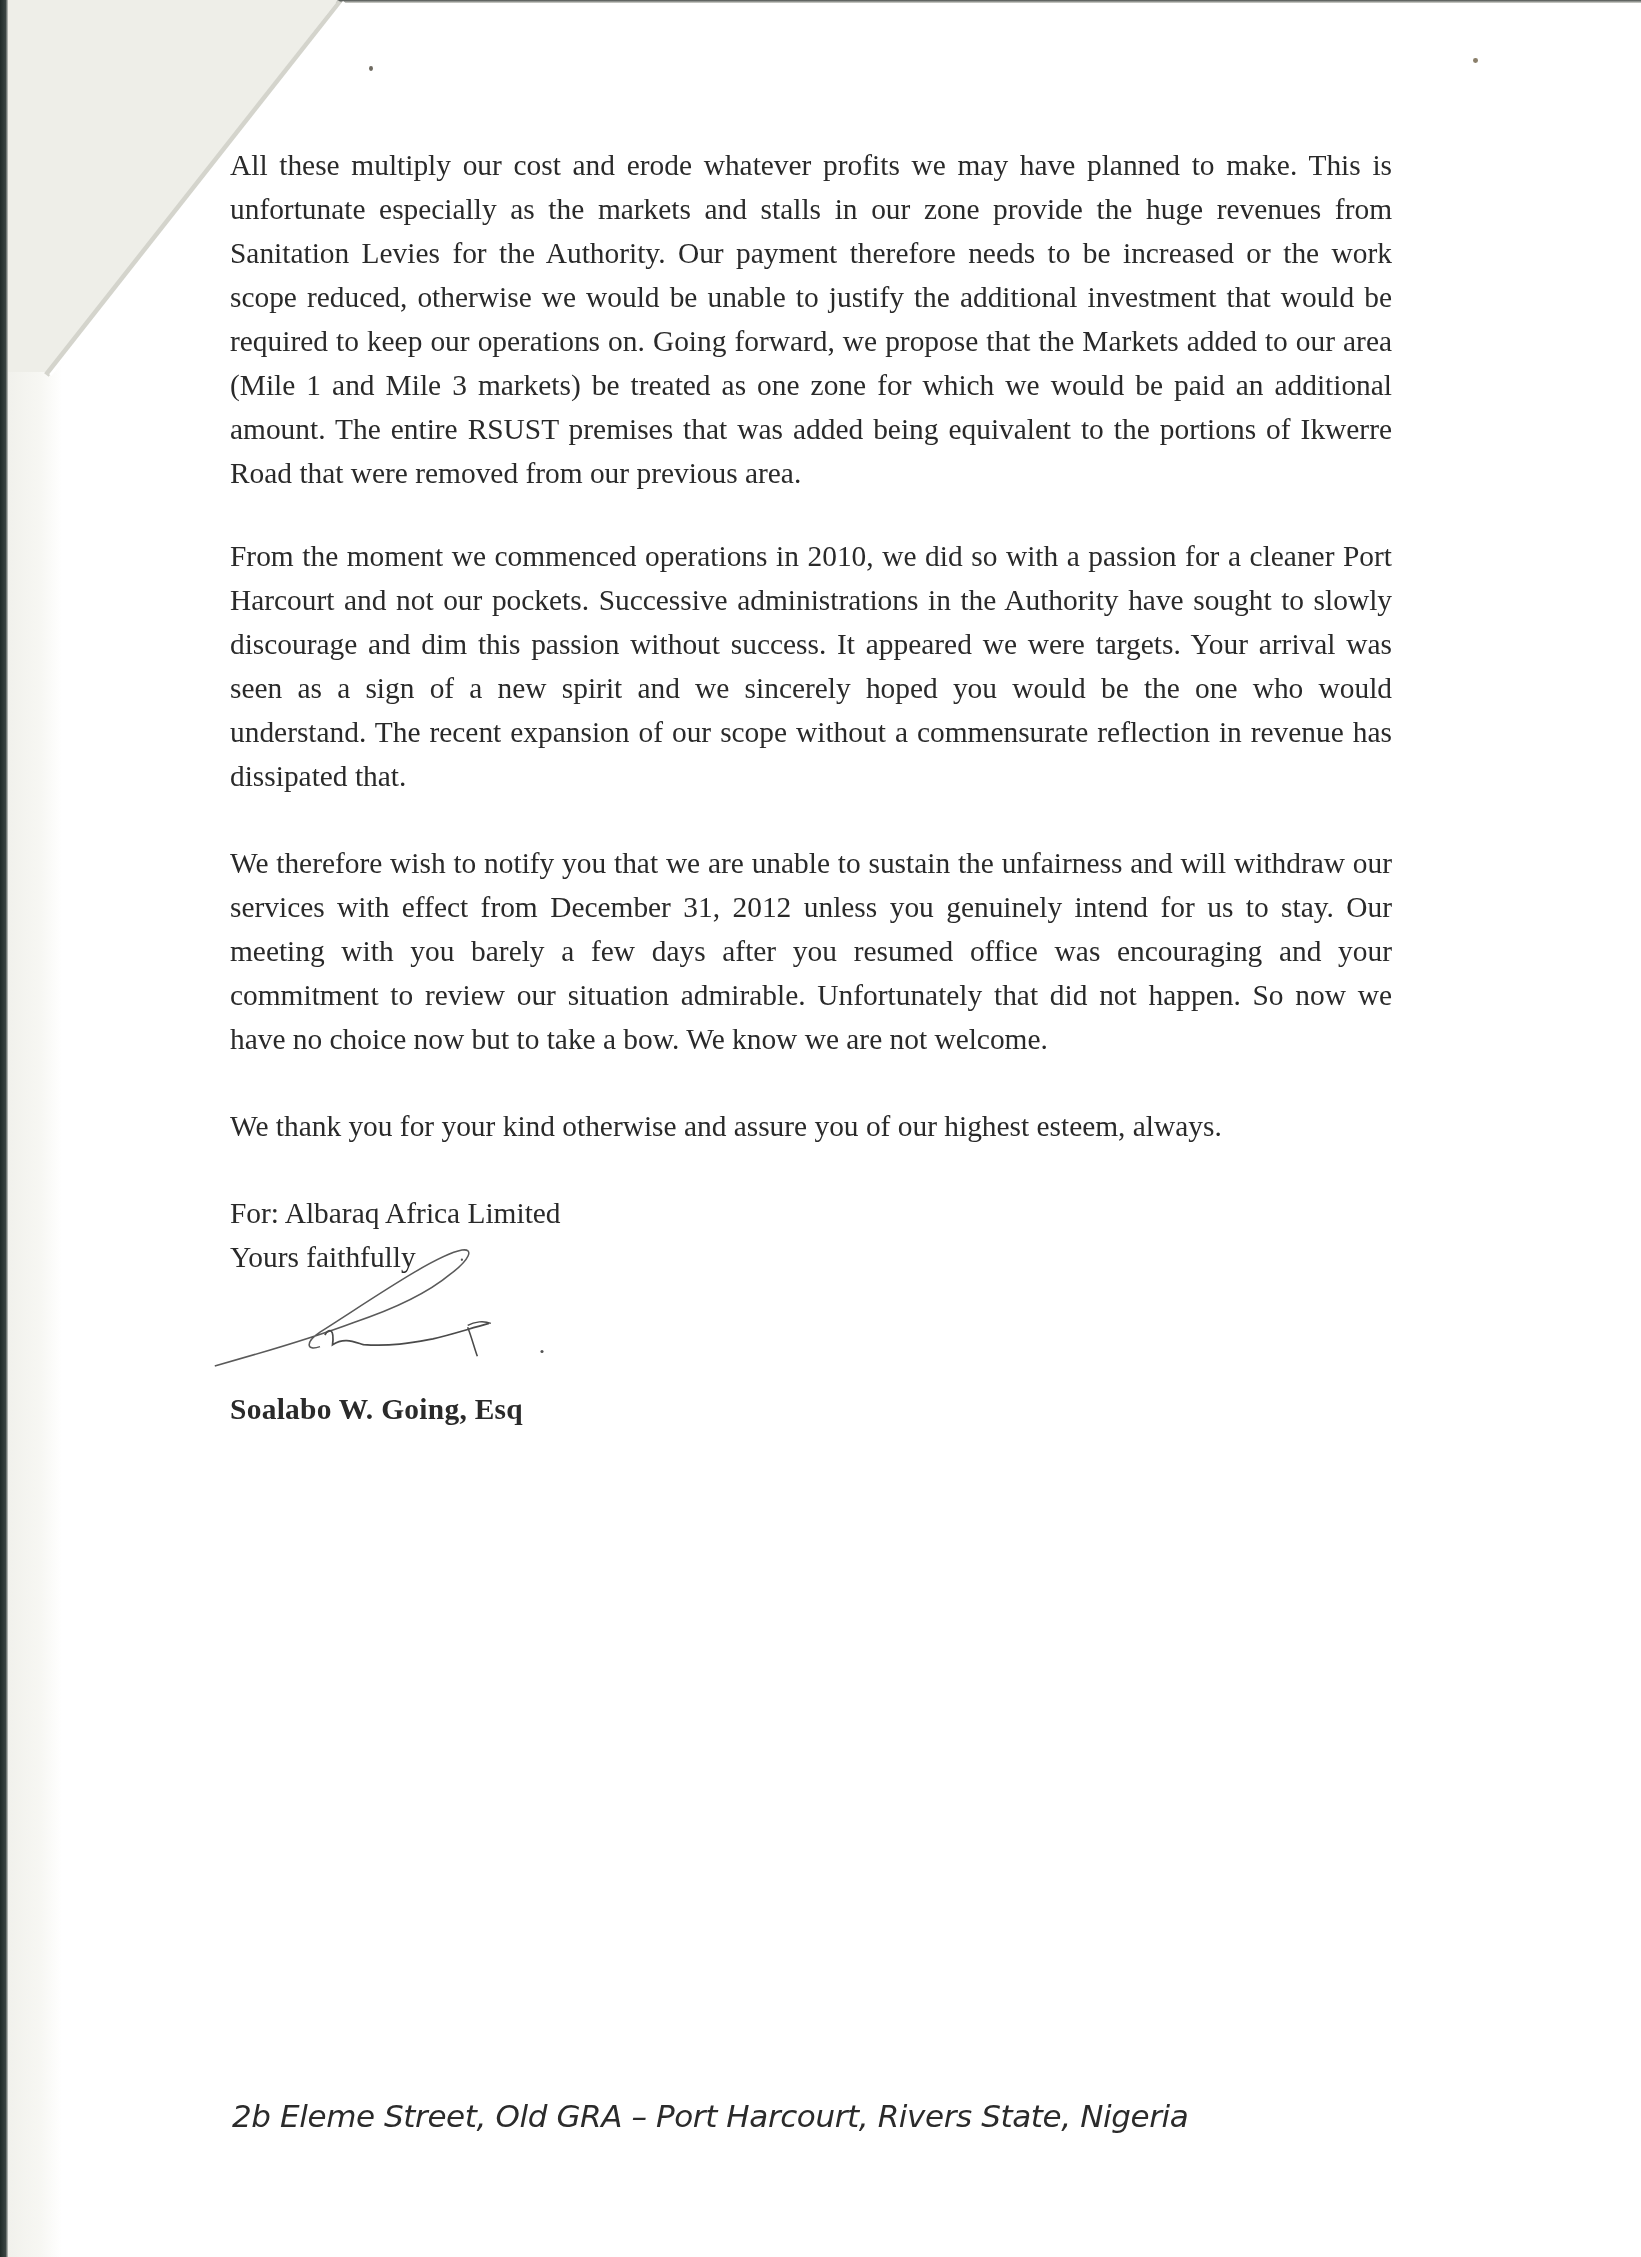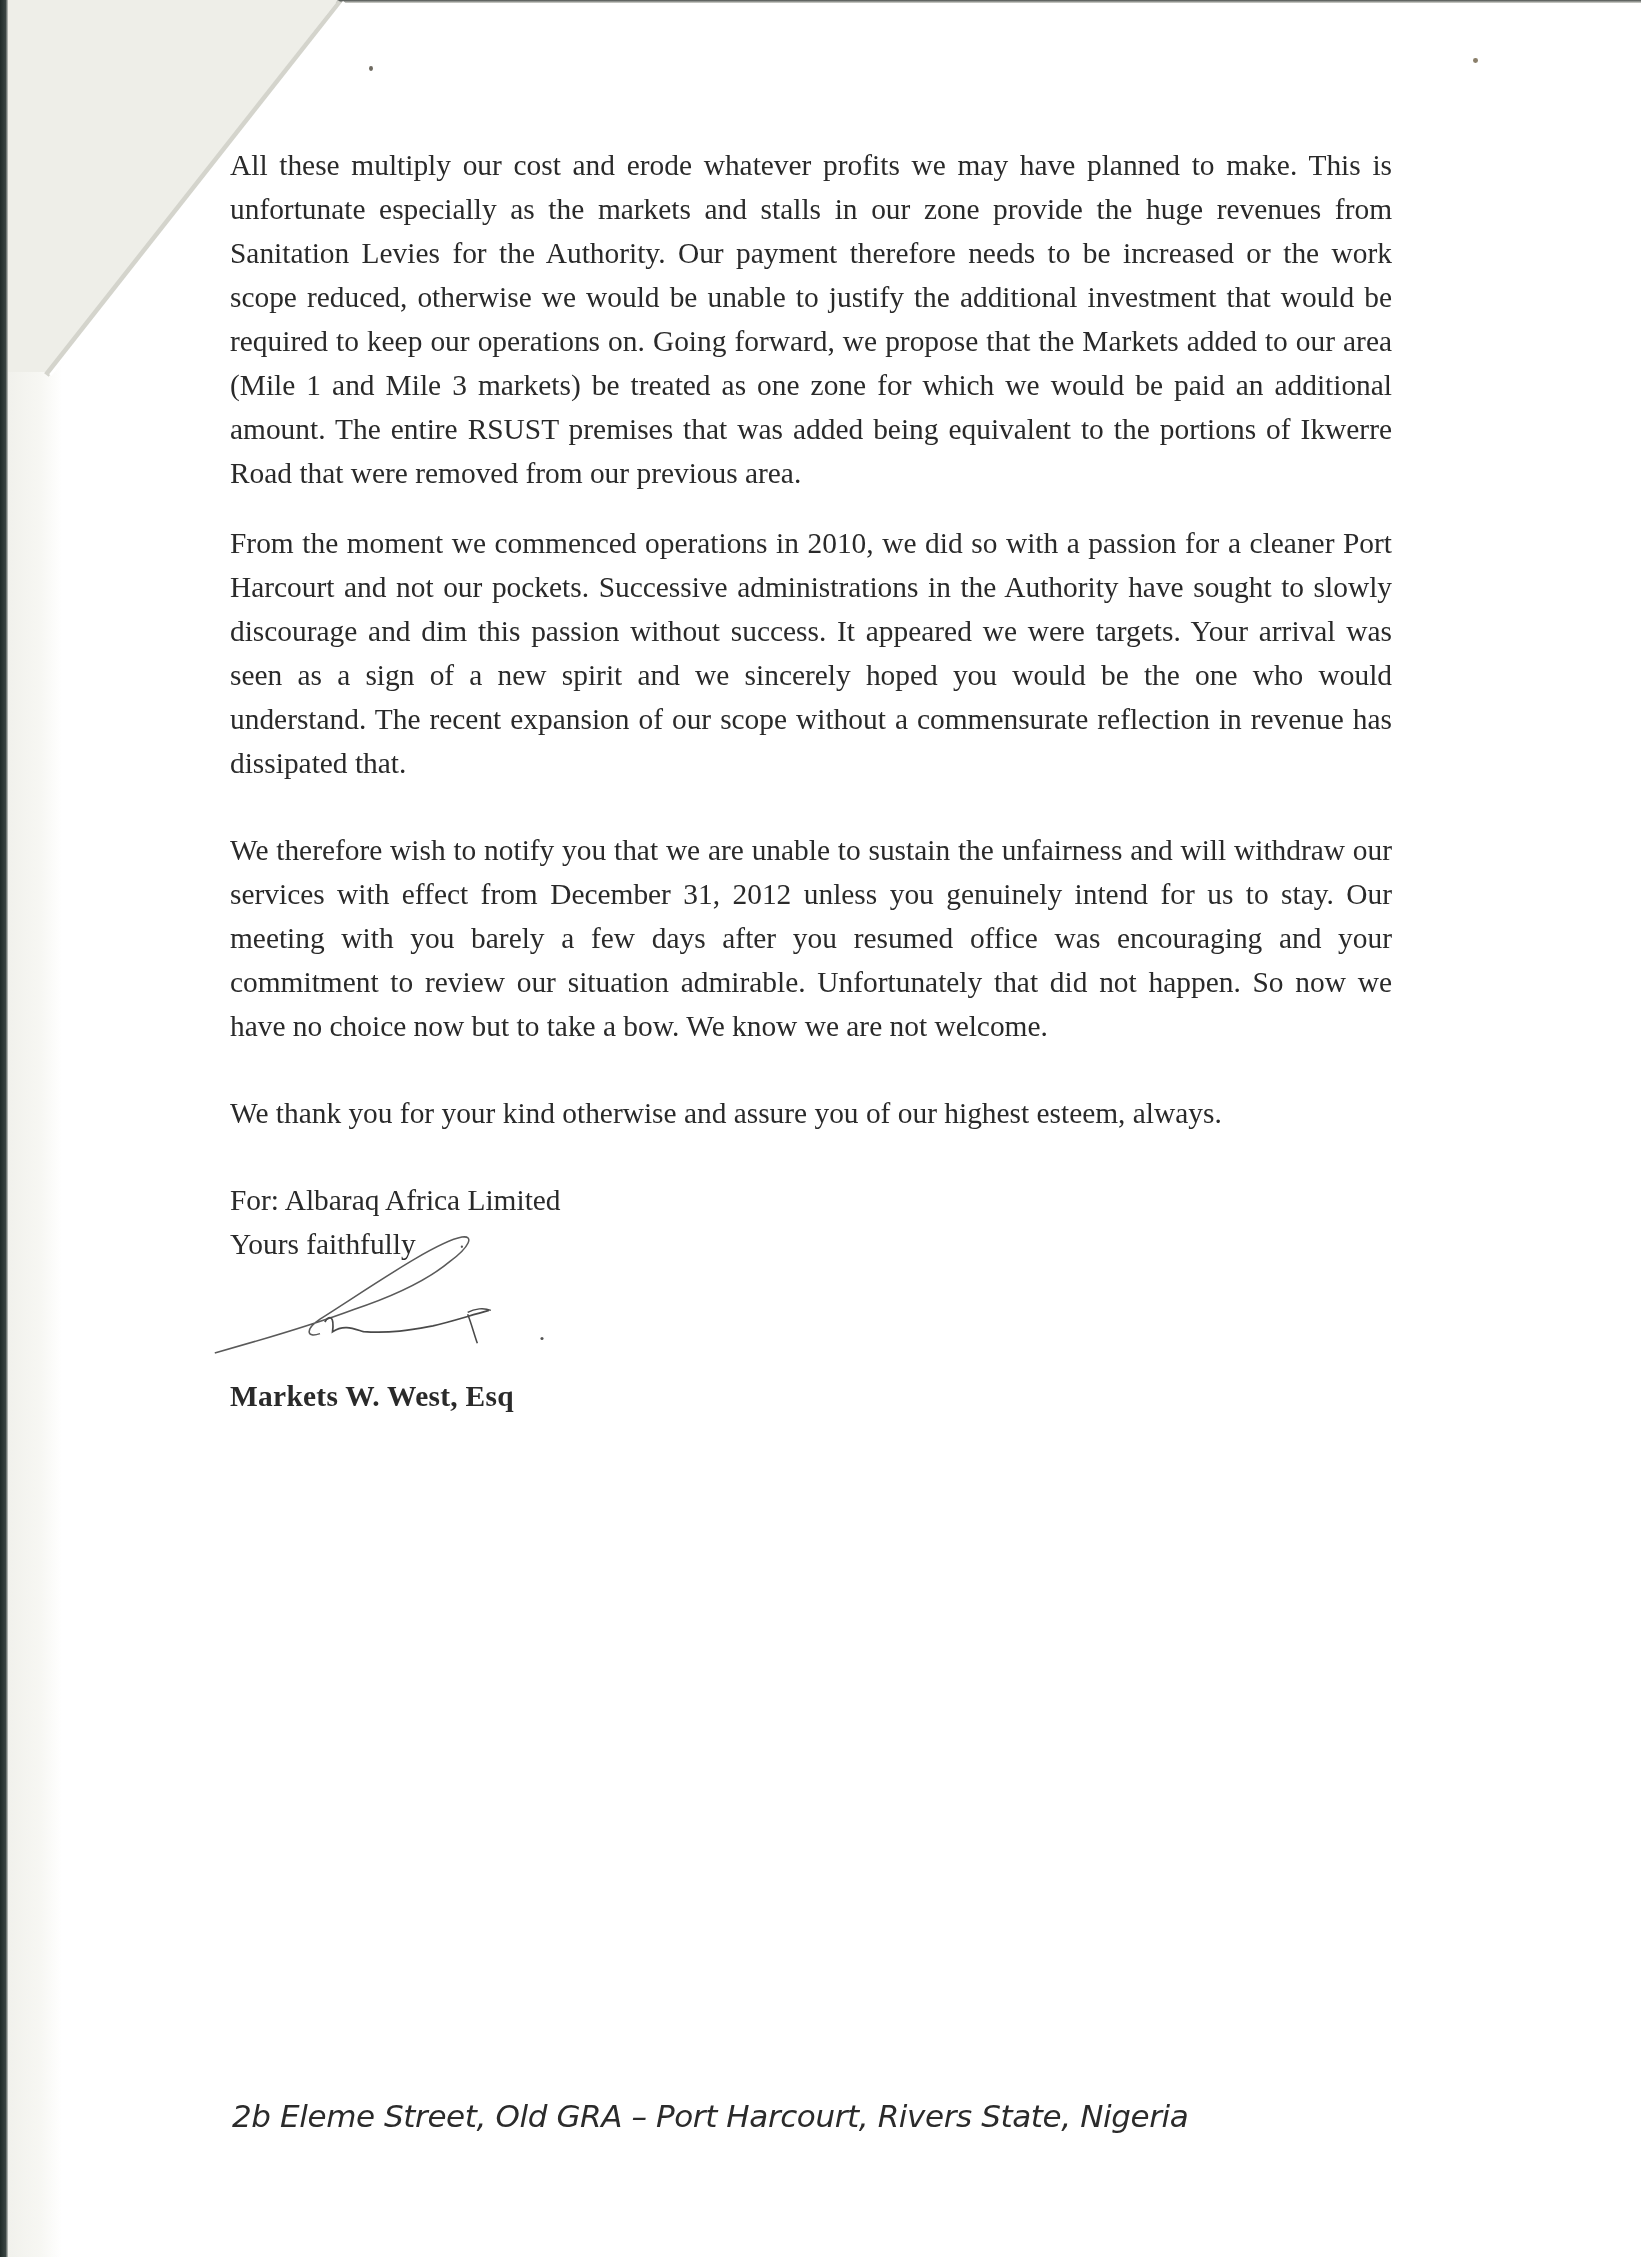--- a/index.html
+++ b/index.html
@@ -29,21 +29,21 @@
   .fold-crease {
     position: absolute; left: 0; top: 0; width: 348px; height: 377px;
     pointer-events: none;
   }
   .page {
     position: absolute; left: 230px; top: 143px; width: 1162px;
     font-size: 29.4px; line-height: 44px;
     text-align: justify;
   }
   .para { margin: 0 0 43px 0; }
-  .para.p1 { margin-bottom: 26px; }
+  .para.p1 { margin-bottom: 39px; }
   .sign-block { margin-top: 0; font-size: 29.4px; line-height: 44px; }
   .sig-line { white-space: nowrap; }
   .signature {
     position: relative; height: 108px; width: 406px;
   }
   .signature svg { position: absolute; left: -21px; top: -58px; }
   .signatory-name { font-weight: bold; letter-spacing: 0.3px; }
   .footer {
     position: absolute; left: 232px; top: 2100px;
     font-family: "DejaVu Sans", "Liberation Sans", sans-serif;
@@ -79,20 +79,20 @@
     <div class="signature">
       <svg width="444" height="174" viewBox="0 0 460 180">
         <path d="M6 150 C 60 135, 110 120, 150 105 C 180 95, 220 80, 250 55 C 270 40, 275 28, 262 30 C 235 35, 170 80, 115 115 C 100 125, 100 135, 115 130" fill="none" stroke="#5a5a5a" stroke-width="1.6"></path>
         <path d="M120 118 C 125 110, 130 112, 128 128 C 140 120, 150 125, 160 128 C 190 130, 210 126, 232 122 C 250 118, 268 112, 290 106" fill="none" stroke="#4a4a4a" stroke-width="1.8"></path>
         <path d="M268 110 C 272 120, 275 132, 278 140" fill="none" stroke="#4a4a4a" stroke-width="1.6"></path>
         <path d="M268 108 C 275 104, 285 103, 292 106" fill="none" stroke="#4a4a4a" stroke-width="1.4"></path>
         <circle cx="345" cy="135" r="1.6" fill="#555"></circle>
         <circle cx="262" cy="40" r="1.2" fill="#555"></circle>
       </svg>
     </div>
-    <div class="sig-line signatory-name">Markets W. West, Esq</div>
+    <div class="sig-line signatory-name">Soalabo W. Going, Esq</div>
   </div>
 </div>
 
 <div class="footer">
   <div>2b Eleme Street, Old GRA – Port Harcourt, Rivers State, Nigeria</div>
 </div>
 
 
 </body></html>

